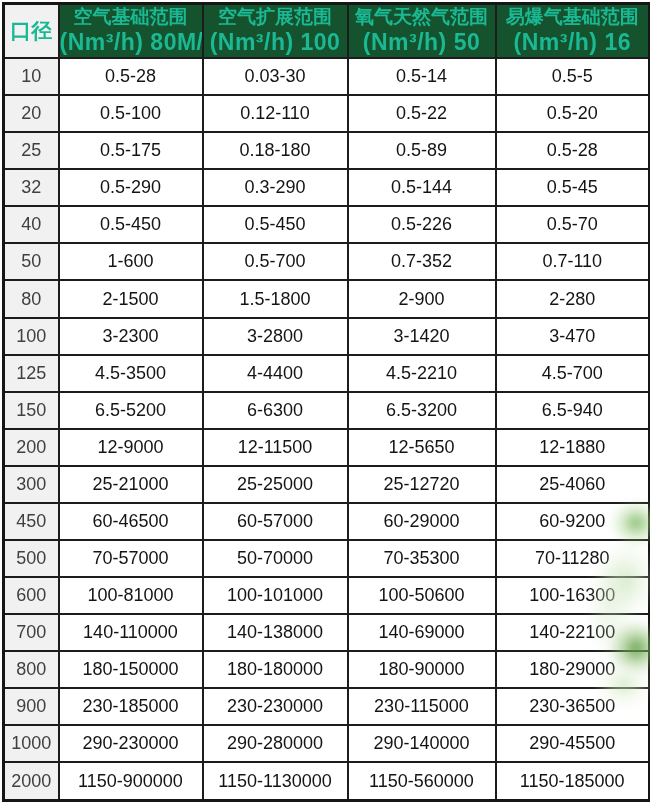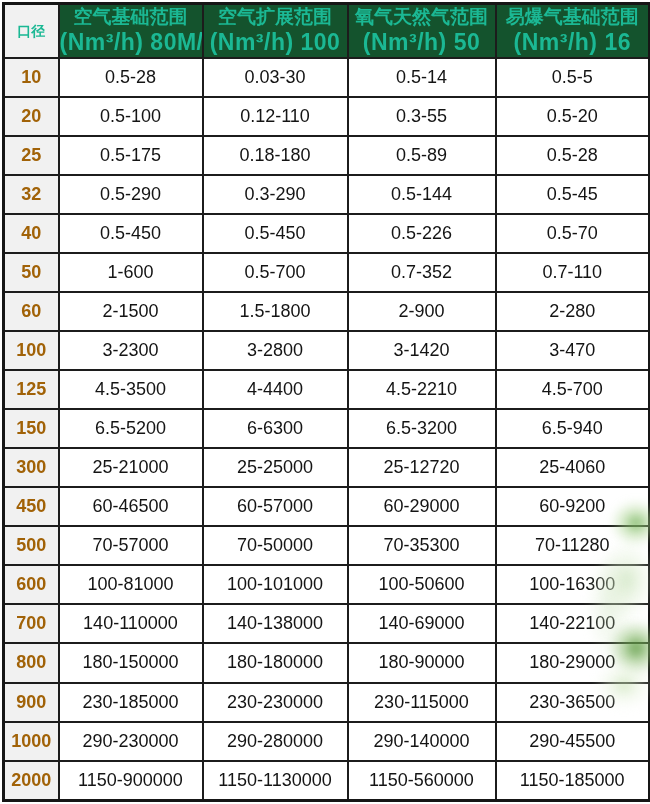--- a/index.html
+++ b/index.html
@@ -37,29 +37,29 @@
   thead th {
     height: 52px;
     color: #1bb894;
     font-weight: 700;
     font-size: 19px;
     line-height: 1.2;
     background: #14532d;
   }
   thead th.diam-head {
     background: #f1f1f1;
-    font-size: 14px;
+    font-size: 21px;
   }
   .h-title { display: block; }
   .h-sub   { display: block; font-size: 23px; letter-spacing: 0.5px; text-align: center; }
   tbody th.diam-cell {
     background: #f1f1f1;
-    font-weight: 700;
+    font-weight: 400;
     font-size: 18px;
-    color: #a16207;
+    color: #404040;
   }
   tbody td.range-cell {
     font-size: 18px;
     color: #141414;
     background: #ffffff;
   }
   
   .watermark {
     position: absolute;
     right: 0;
@@ -122,21 +122,21 @@
           <th class="diam-cell">10</th>
           <td class="range-cell">0.5-28</td>
           <td class="range-cell">0.03-30</td>
           <td class="range-cell">0.5-14</td>
           <td class="range-cell">0.5-5</td>
         </tr>
         <tr>
           <th class="diam-cell">20</th>
           <td class="range-cell">0.5-100</td>
           <td class="range-cell">0.12-110</td>
-          <td class="range-cell">0.3-55</td>
+          <td class="range-cell">0.5-22</td>
           <td class="range-cell">0.5-20</td>
         </tr>
         <tr>
           <th class="diam-cell">25</th>
           <td class="range-cell">0.5-175</td>
           <td class="range-cell">0.18-180</td>
           <td class="range-cell">0.5-89</td>
           <td class="range-cell">0.5-28</td>
         </tr>
         <tr>
@@ -154,21 +154,21 @@
           <td class="range-cell">0.5-70</td>
         </tr>
         <tr>
           <th class="diam-cell">50</th>
           <td class="range-cell">1-600</td>
           <td class="range-cell">0.5-700</td>
           <td class="range-cell">0.7-352</td>
           <td class="range-cell">0.7-110</td>
         </tr>
         <tr>
-          <th class="diam-cell">60</th>
+          <th class="diam-cell">80</th>
           <td class="range-cell">2-1500</td>
           <td class="range-cell">1.5-1800</td>
           <td class="range-cell">2-900</td>
           <td class="range-cell">2-280</td>
         </tr>
         <tr>
           <th class="diam-cell">100</th>
           <td class="range-cell">3-2300</td>
           <td class="range-cell">3-2800</td>
           <td class="range-cell">3-1420</td>
@@ -182,37 +182,44 @@
           <td class="range-cell">4.5-700</td>
         </tr>
         <tr>
           <th class="diam-cell">150</th>
           <td class="range-cell">6.5-5200</td>
           <td class="range-cell">6-6300</td>
           <td class="range-cell">6.5-3200</td>
           <td class="range-cell">6.5-940</td>
         </tr>
         <tr>
+          <th class="diam-cell">200</th>
+          <td class="range-cell">12-9000</td>
+          <td class="range-cell">12-11500</td>
+          <td class="range-cell">12-5650</td>
+          <td class="range-cell">12-1880</td>
+        </tr>
+        <tr>
           <th class="diam-cell">300</th>
           <td class="range-cell">25-21000</td>
           <td class="range-cell">25-25000</td>
           <td class="range-cell">25-12720</td>
           <td class="range-cell">25-4060</td>
         </tr>
         <tr>
           <th class="diam-cell">450</th>
           <td class="range-cell">60-46500</td>
           <td class="range-cell">60-57000</td>
           <td class="range-cell">60-29000</td>
           <td class="range-cell">60-9200</td>
         </tr>
         <tr>
           <th class="diam-cell">500</th>
           <td class="range-cell">70-57000</td>
-          <td class="range-cell">70-50000</td>
+          <td class="range-cell">50-70000</td>
           <td class="range-cell">70-35300</td>
           <td class="range-cell">70-11280</td>
         </tr>
         <tr>
           <th class="diam-cell">600</th>
           <td class="range-cell">100-81000</td>
           <td class="range-cell">100-101000</td>
           <td class="range-cell">100-50600</td>
           <td class="range-cell">100-16300</td>
         </tr>

